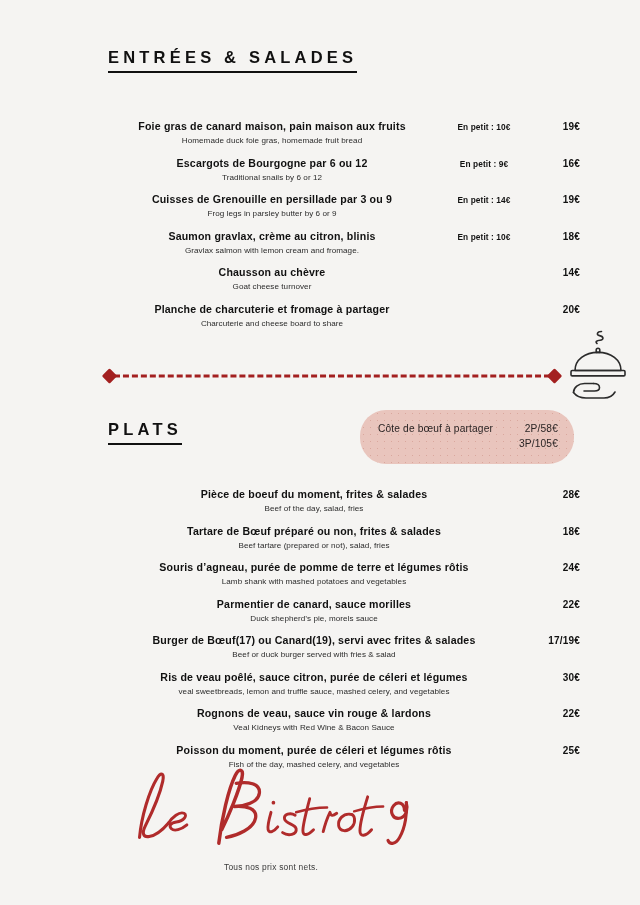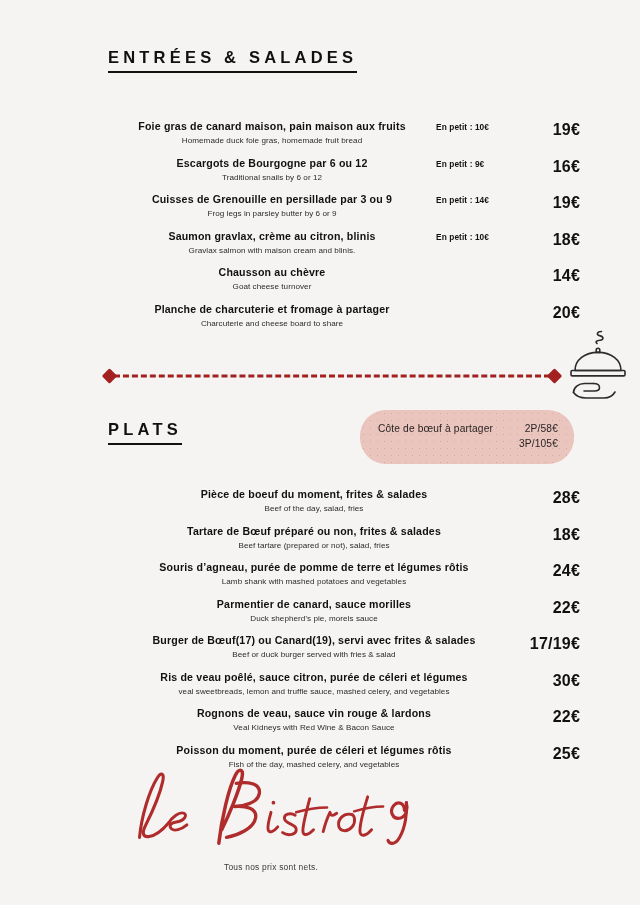--- a/index.html
+++ b/index.html
@@ -67,34 +67,34 @@
     font-weight: 400;
     color: #2b2b2b;
     line-height: 1.42;
     margin-top: 1.5px;
     letter-spacing: 0.05px;
   }
 
   .item-small-price {
     flex: 0 0 auto;
     width: 96px;
-    text-align: left;
+    text-align: center;
     font-size: 8.3px;
     font-weight: 700;
     color: #111;
     letter-spacing: 0.1px;
     padding-top: 2px;
     white-space: nowrap;
   }
 
   .item-price {
     flex: 0 0 auto;
     width: 48px;
     text-align: right;
-    font-size: 16px;
+    font-size: 10px;
     font-weight: 700;
     color: #111;
     letter-spacing: 0.2px;
     padding-top: 1px;
     white-space: nowrap;
   }
 
   
   #plats-list .item-price { width: 60px; }
 
@@ -212,21 +212,21 @@
         <div class="item-text">
           <div class="item-name">Cuisses de Grenouille en persillade par 3 ou 9</div>
           <div class="item-desc">Frog legs in parsley butter by 6 or 9</div>
         </div>
         <div class="item-small-price">En petit : 14€</div>
         <div class="item-price">19€</div>
       </div>
       <div class="menu-item">
         <div class="item-text">
           <div class="item-name">Saumon gravlax, crème au citron, blinis</div>
-          <div class="item-desc">Gravlax salmon with maison cream and blinis.</div>
+          <div class="item-desc">Gravlax salmon with lemon cream and fromage.</div>
         </div>
         <div class="item-small-price">En petit : 10€</div>
         <div class="item-price">18€</div>
       </div>
       <div class="menu-item">
         <div class="item-text">
           <div class="item-name">Chausson au chèvre</div>
           <div class="item-desc">Goat cheese turnover</div>
         </div>
         <div class="item-small-price"></div>

